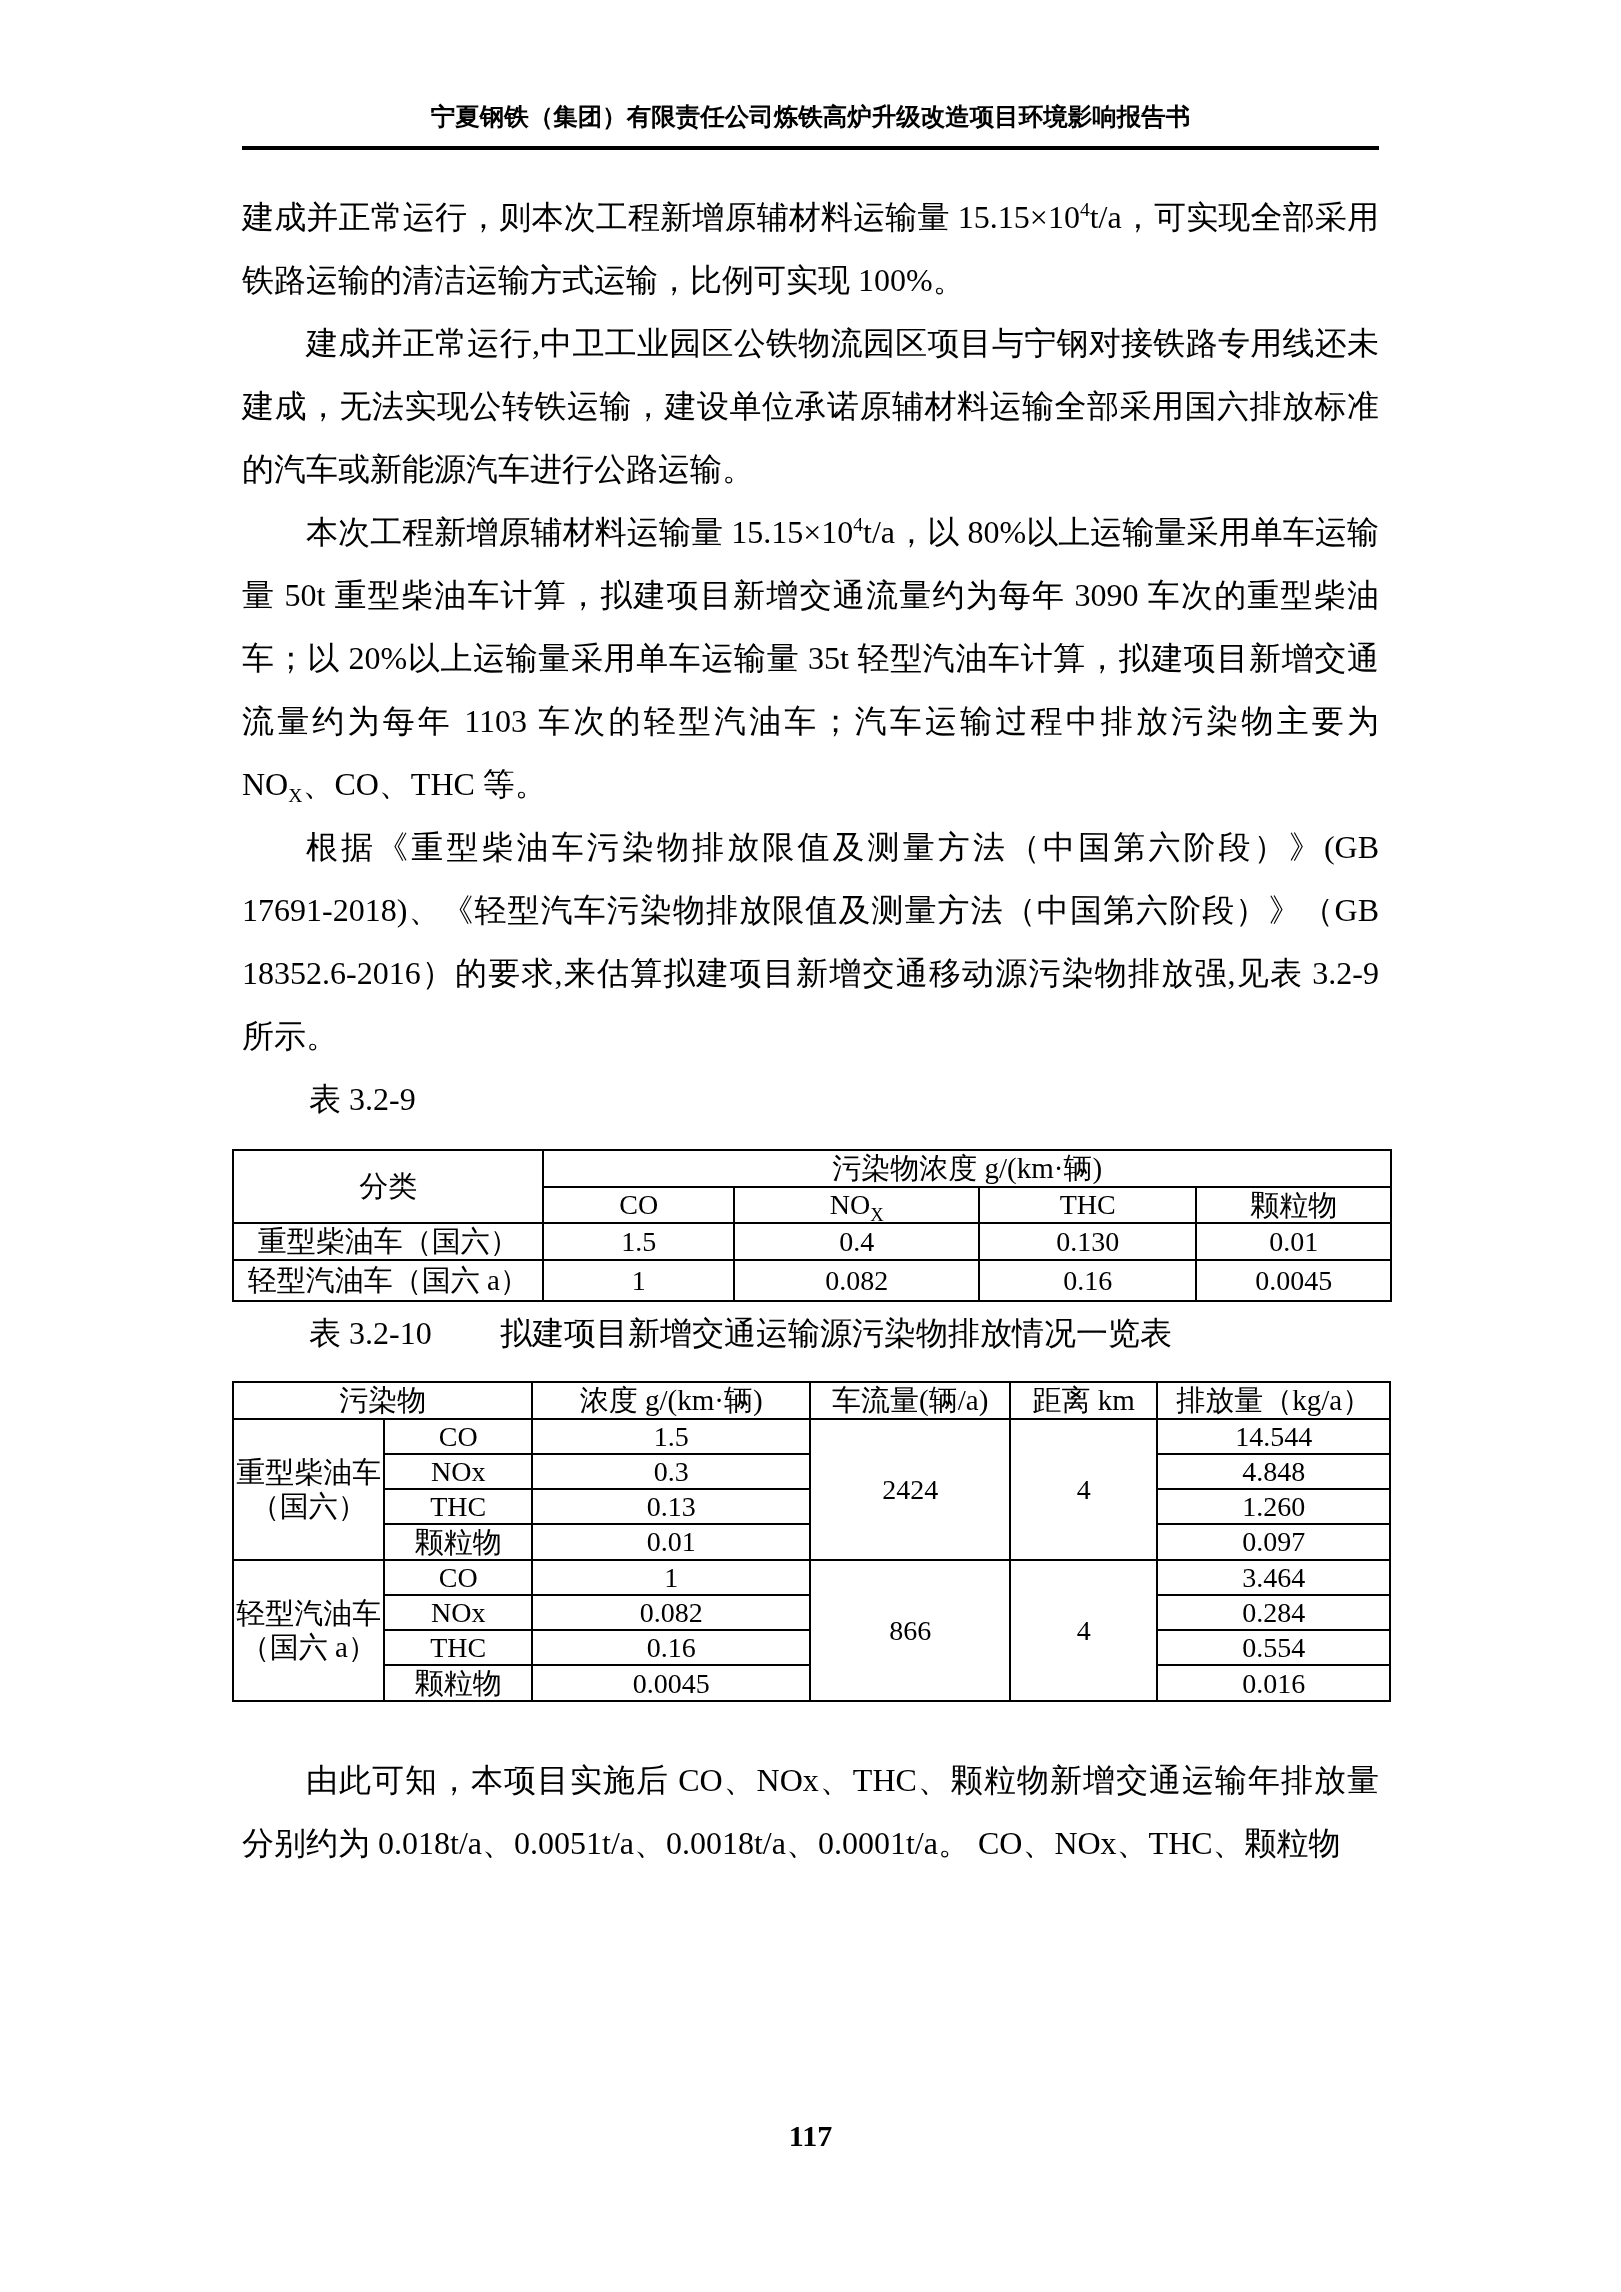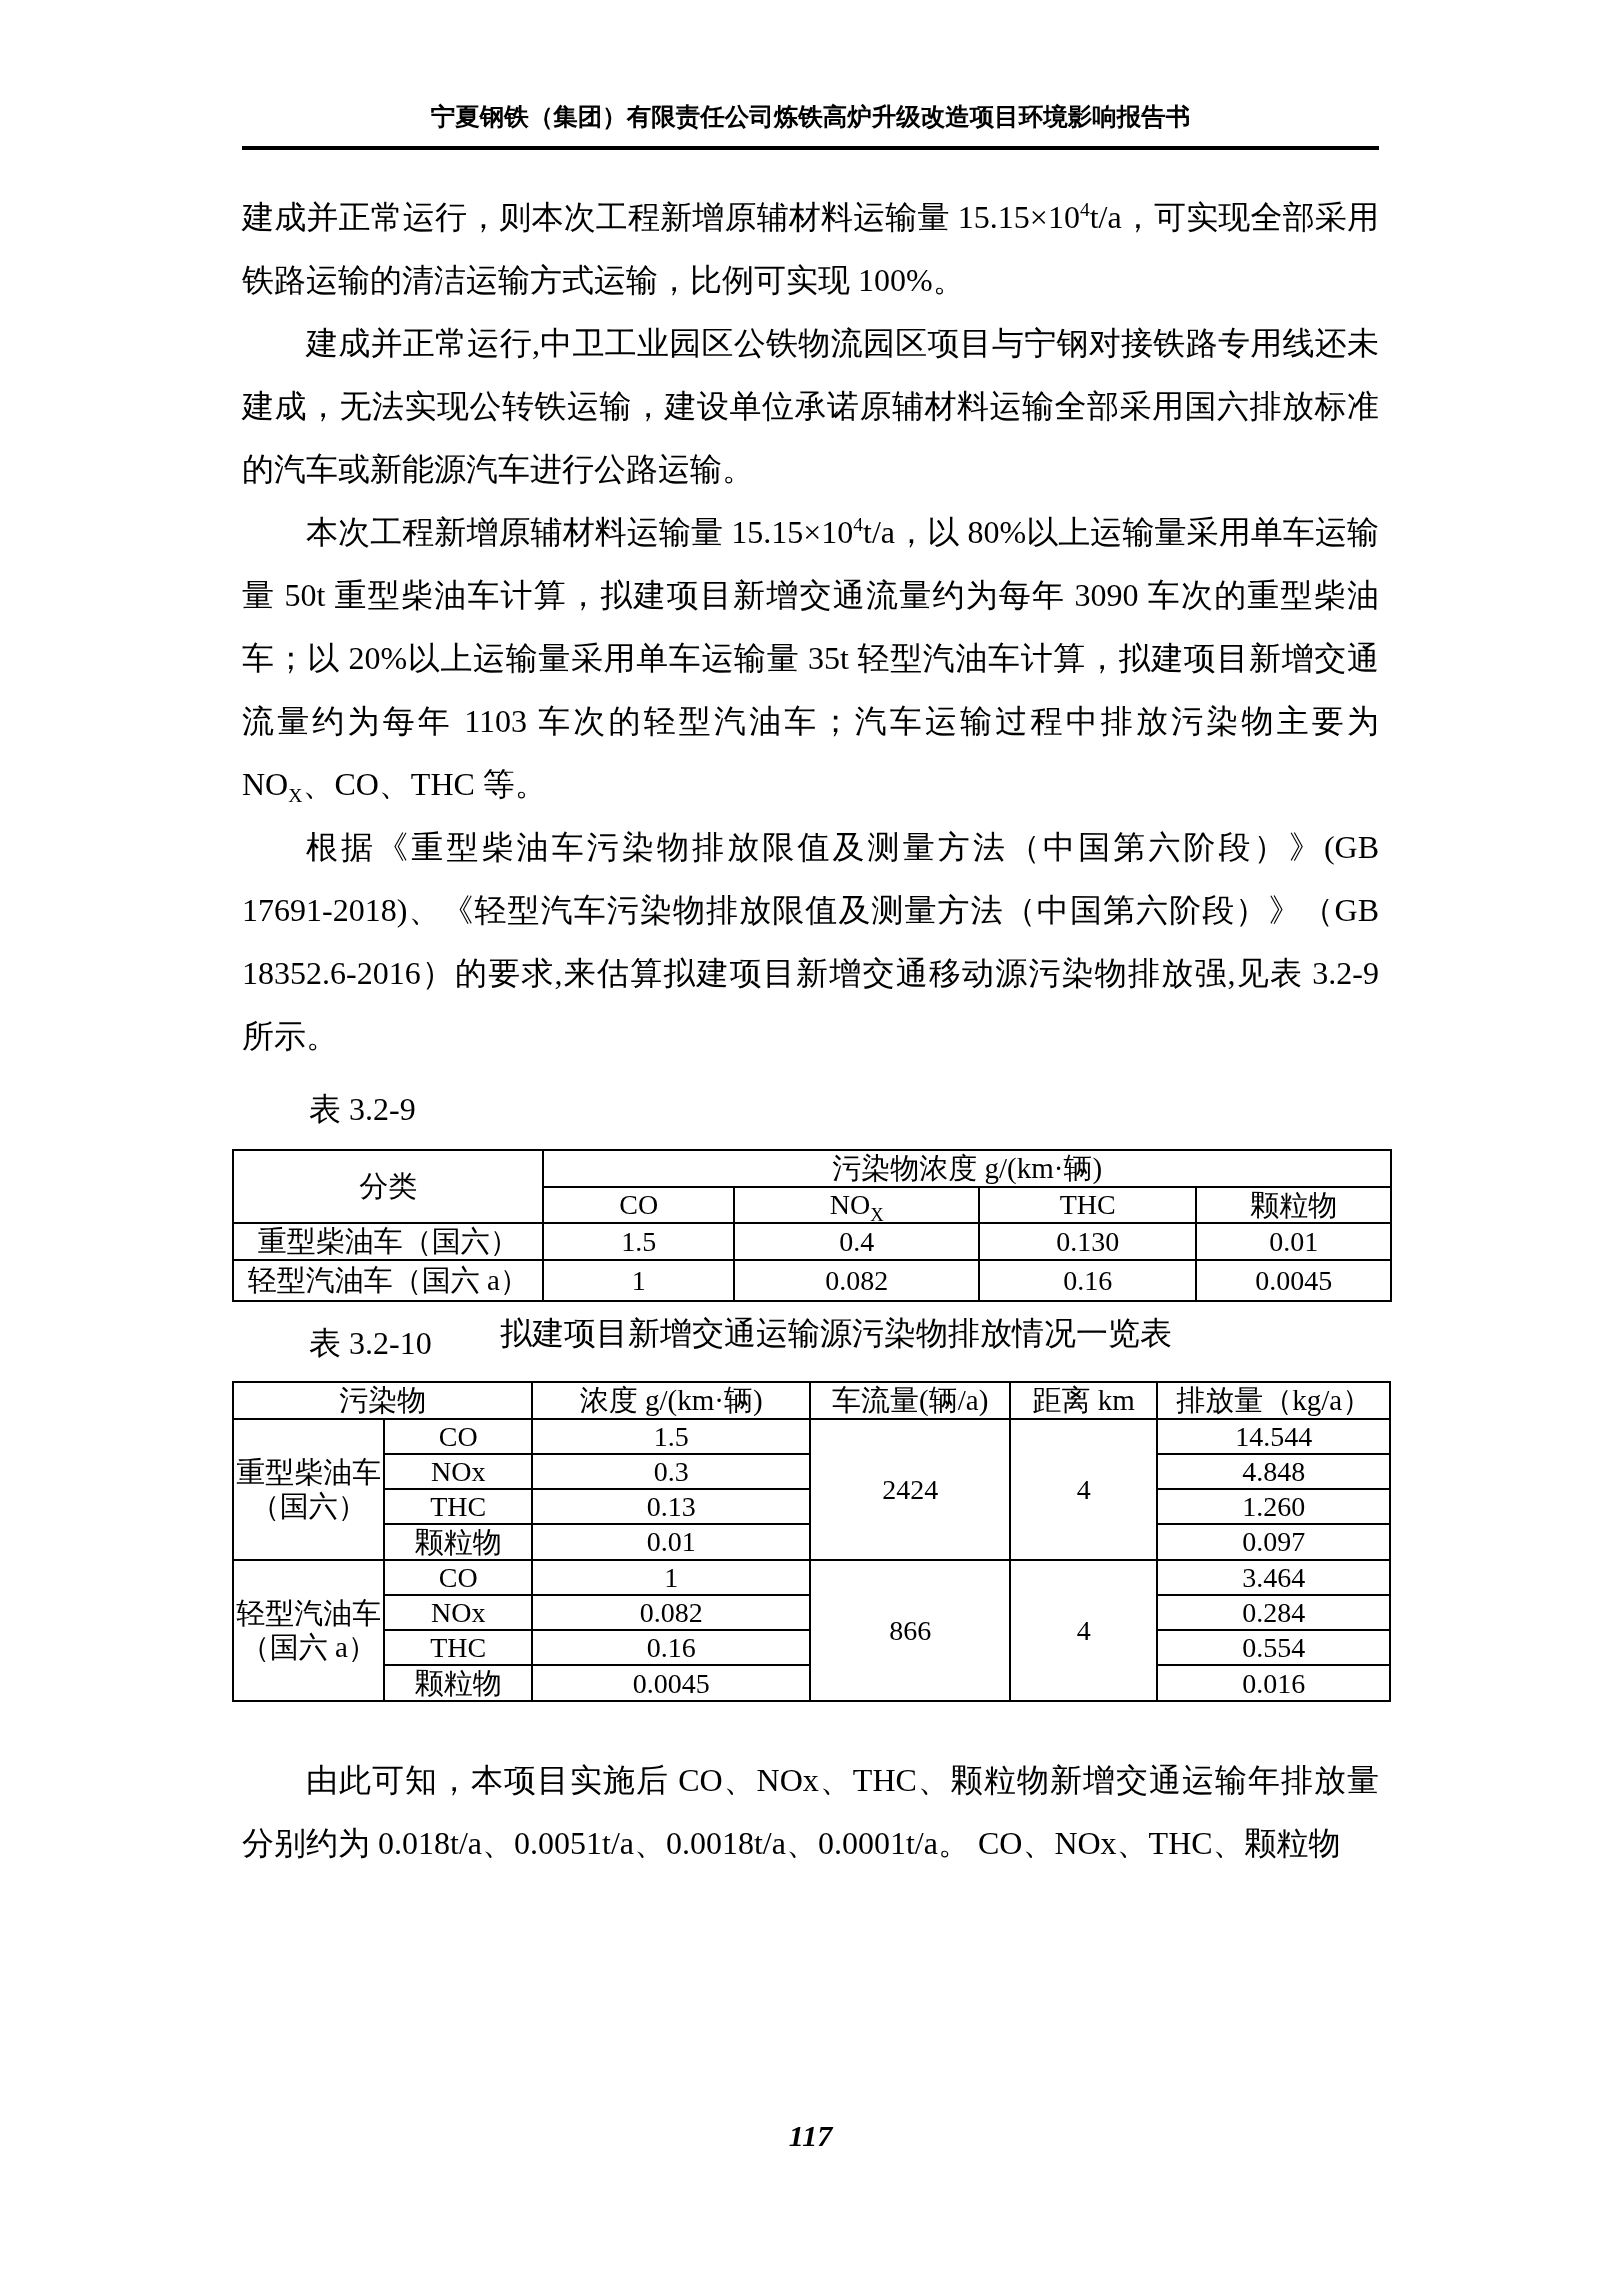--- a/index.html
+++ b/index.html
@@ -15,41 +15,41 @@
   }
   .content {
     position:absolute; top:186px; left:242px; width:1137px;
     font-size:32px; line-height:63px; text-align:justify;
   }
   .para { margin:0;font-family:Liberation Serif, serif; }
   .indent { text-indent:2em; }
   sup { font-size:19.6px; vertical-align:super; line-height:0; }
   sub { font-size:19.6px; vertical-align:sub; line-height:0; }
   .caption { position:relative; height:63px; text-align:left; }
-  .cap-label { position:absolute; left:67px; top:10px; }
+  .cap-label { position:absolute; left:67px; top:0; }
   #cap1 .cap-title { position:absolute; left:388px; top:0; }
   #cap2 .cap-title { position:absolute; left:258px; top:0; }
   table {
     border-collapse:collapse; table-layout:fixed;
     width:1158px; margin-left:-9.8px; border:2.9px solid #000;
   }
   #t1 { margin-top:17.6px; }
   #t2 { margin-top:15.7px; }
   td {
     border:2px solid #000; text-align:center; vertical-align:middle;
     padding:0; font-size:28px; line-height:1.18; overflow:hidden;
   }
   td.cjk { font-size:29px; }
   td .tsub { font-size:18.6px; vertical-align:sub; line-height:0; }
   tr.group-start td { border-top:2.9px solid #000; }
   #p5 { margin-top:42px; }
   #p6 { margin-top:47px; }
   .page-number {
     position:absolute; top:2119px; left:0; width:1621px;
-    text-align:center; font-size:30px; font-weight:bold;font-style:italic;
+    text-align:center; font-size:30px; font-weight:bold;
   }
 </style>
 </head>
 <body>
 
 <div class="page">
 
   <div class="doc-header">
     <span>宁夏钢铁（集团）有限责任公司炼铁高炉升级改造项目环境影响报告书</span>
   </div>

